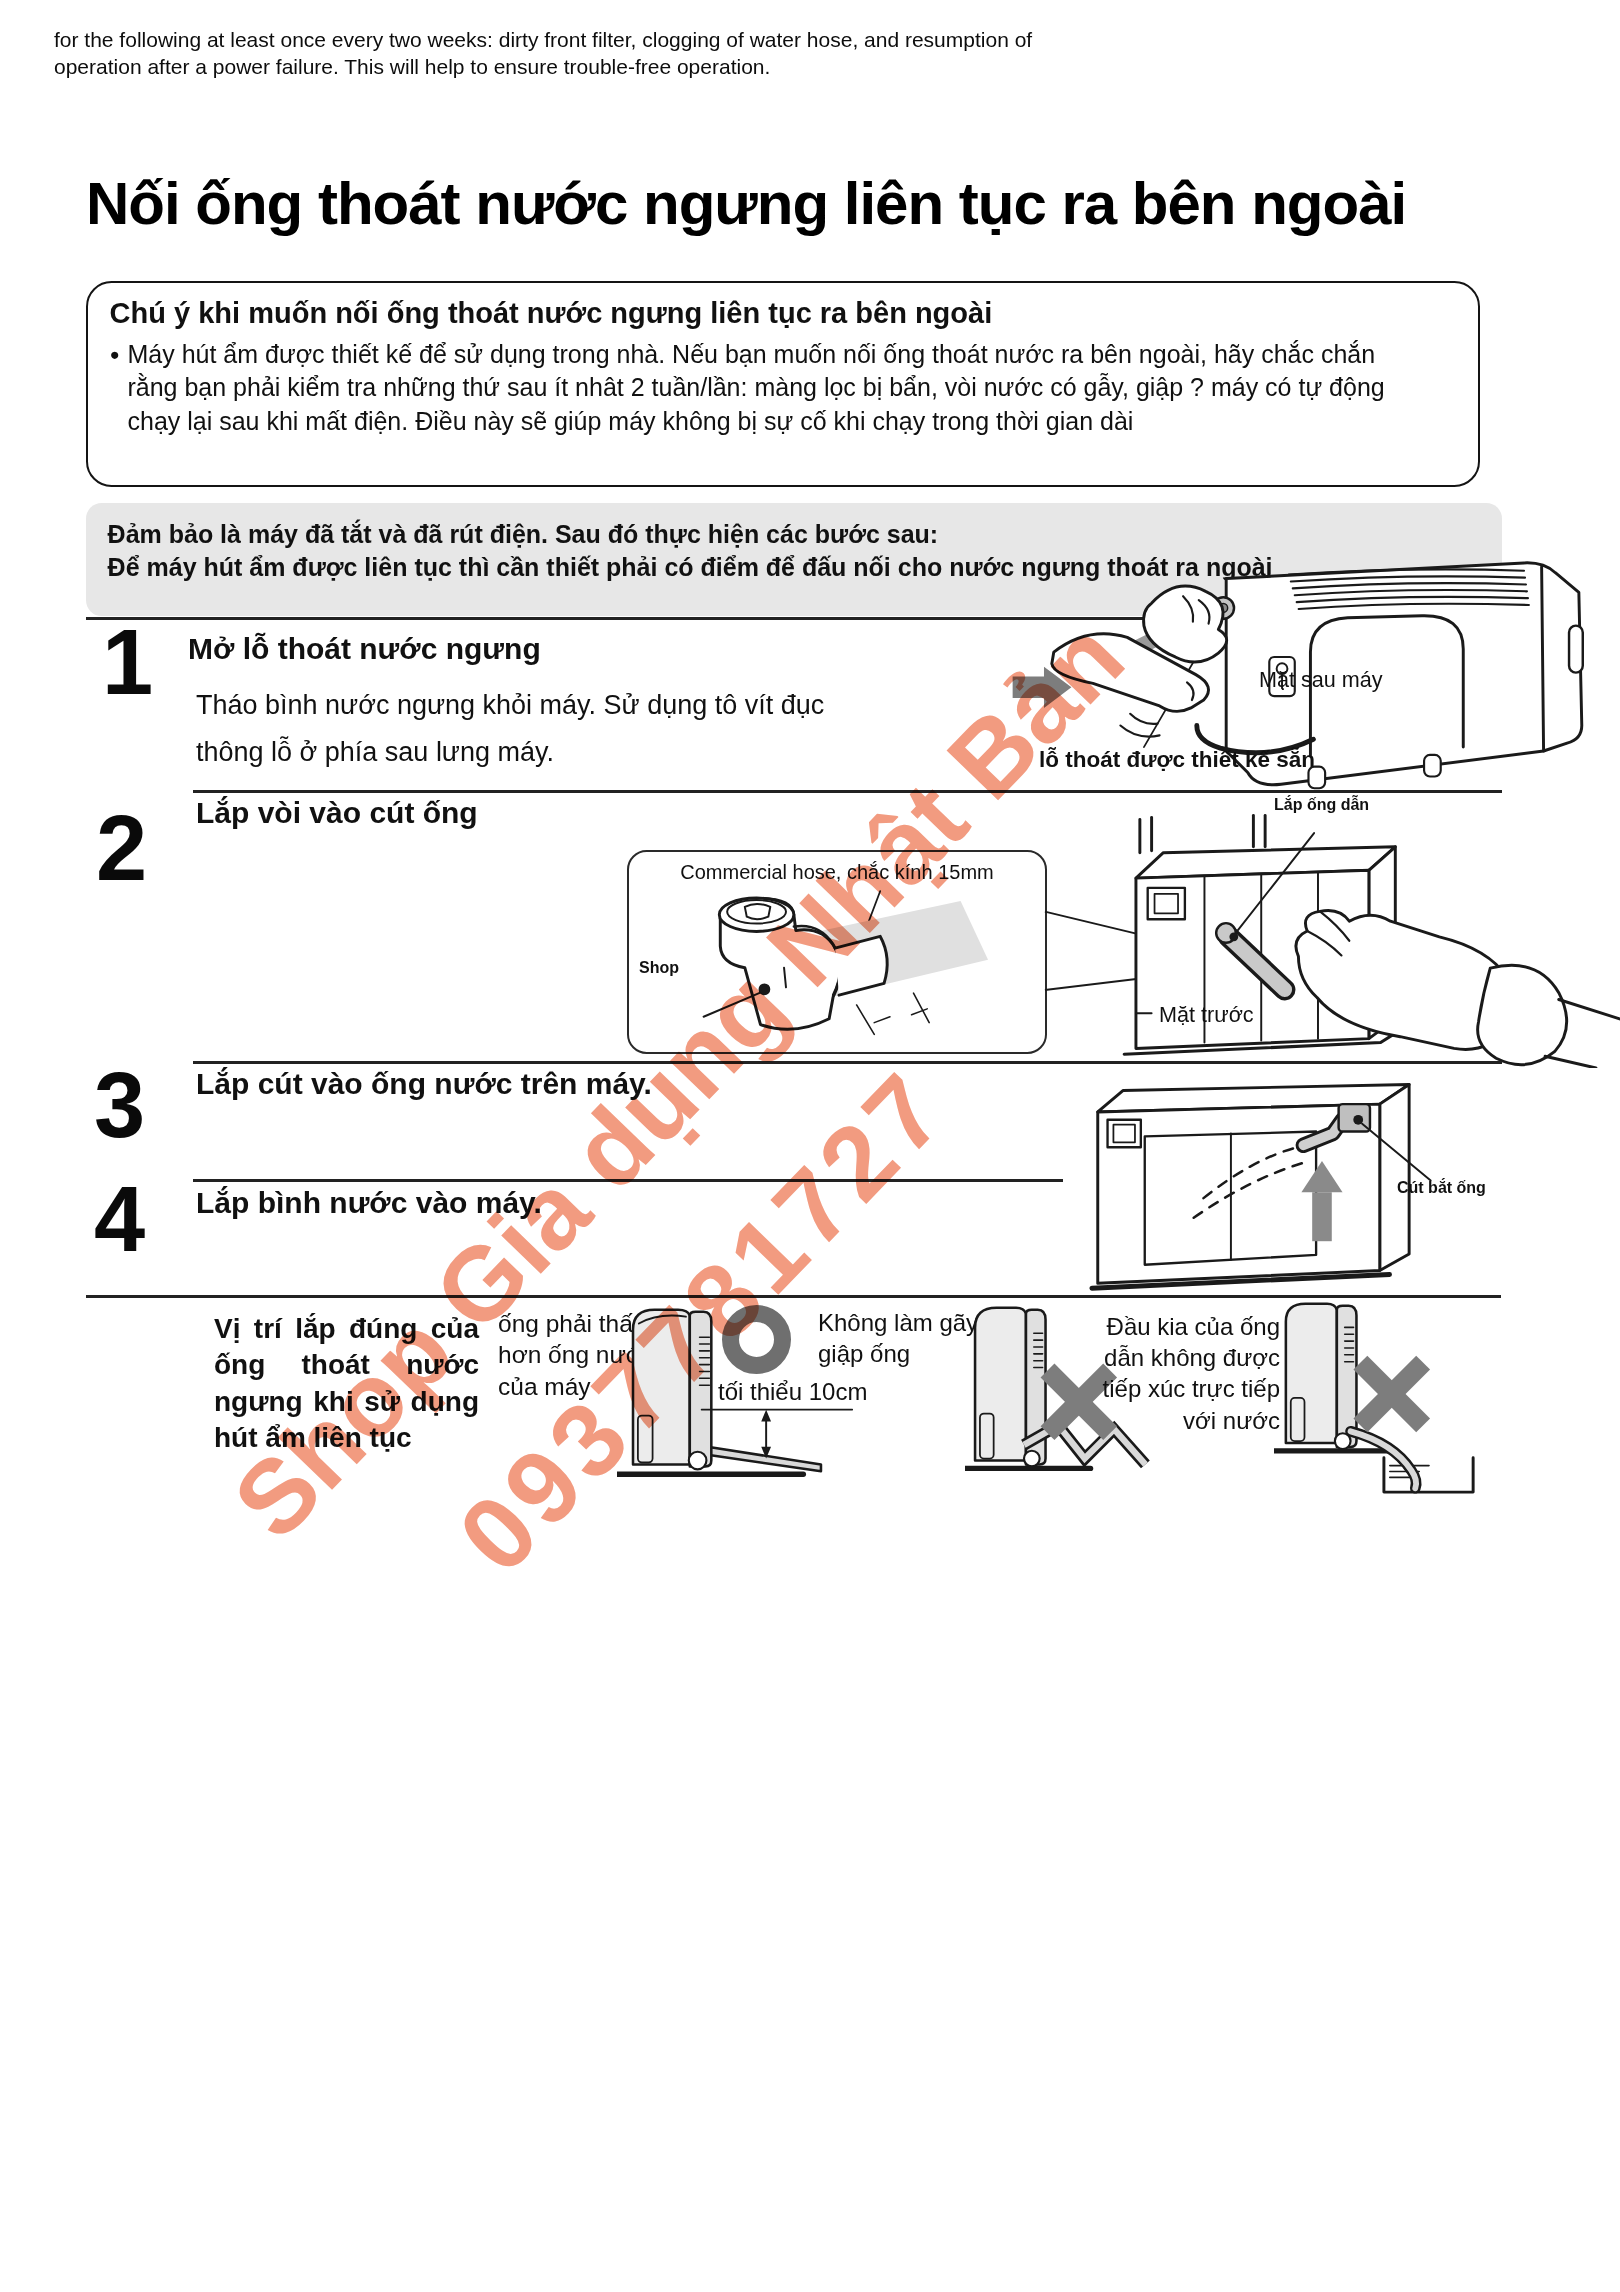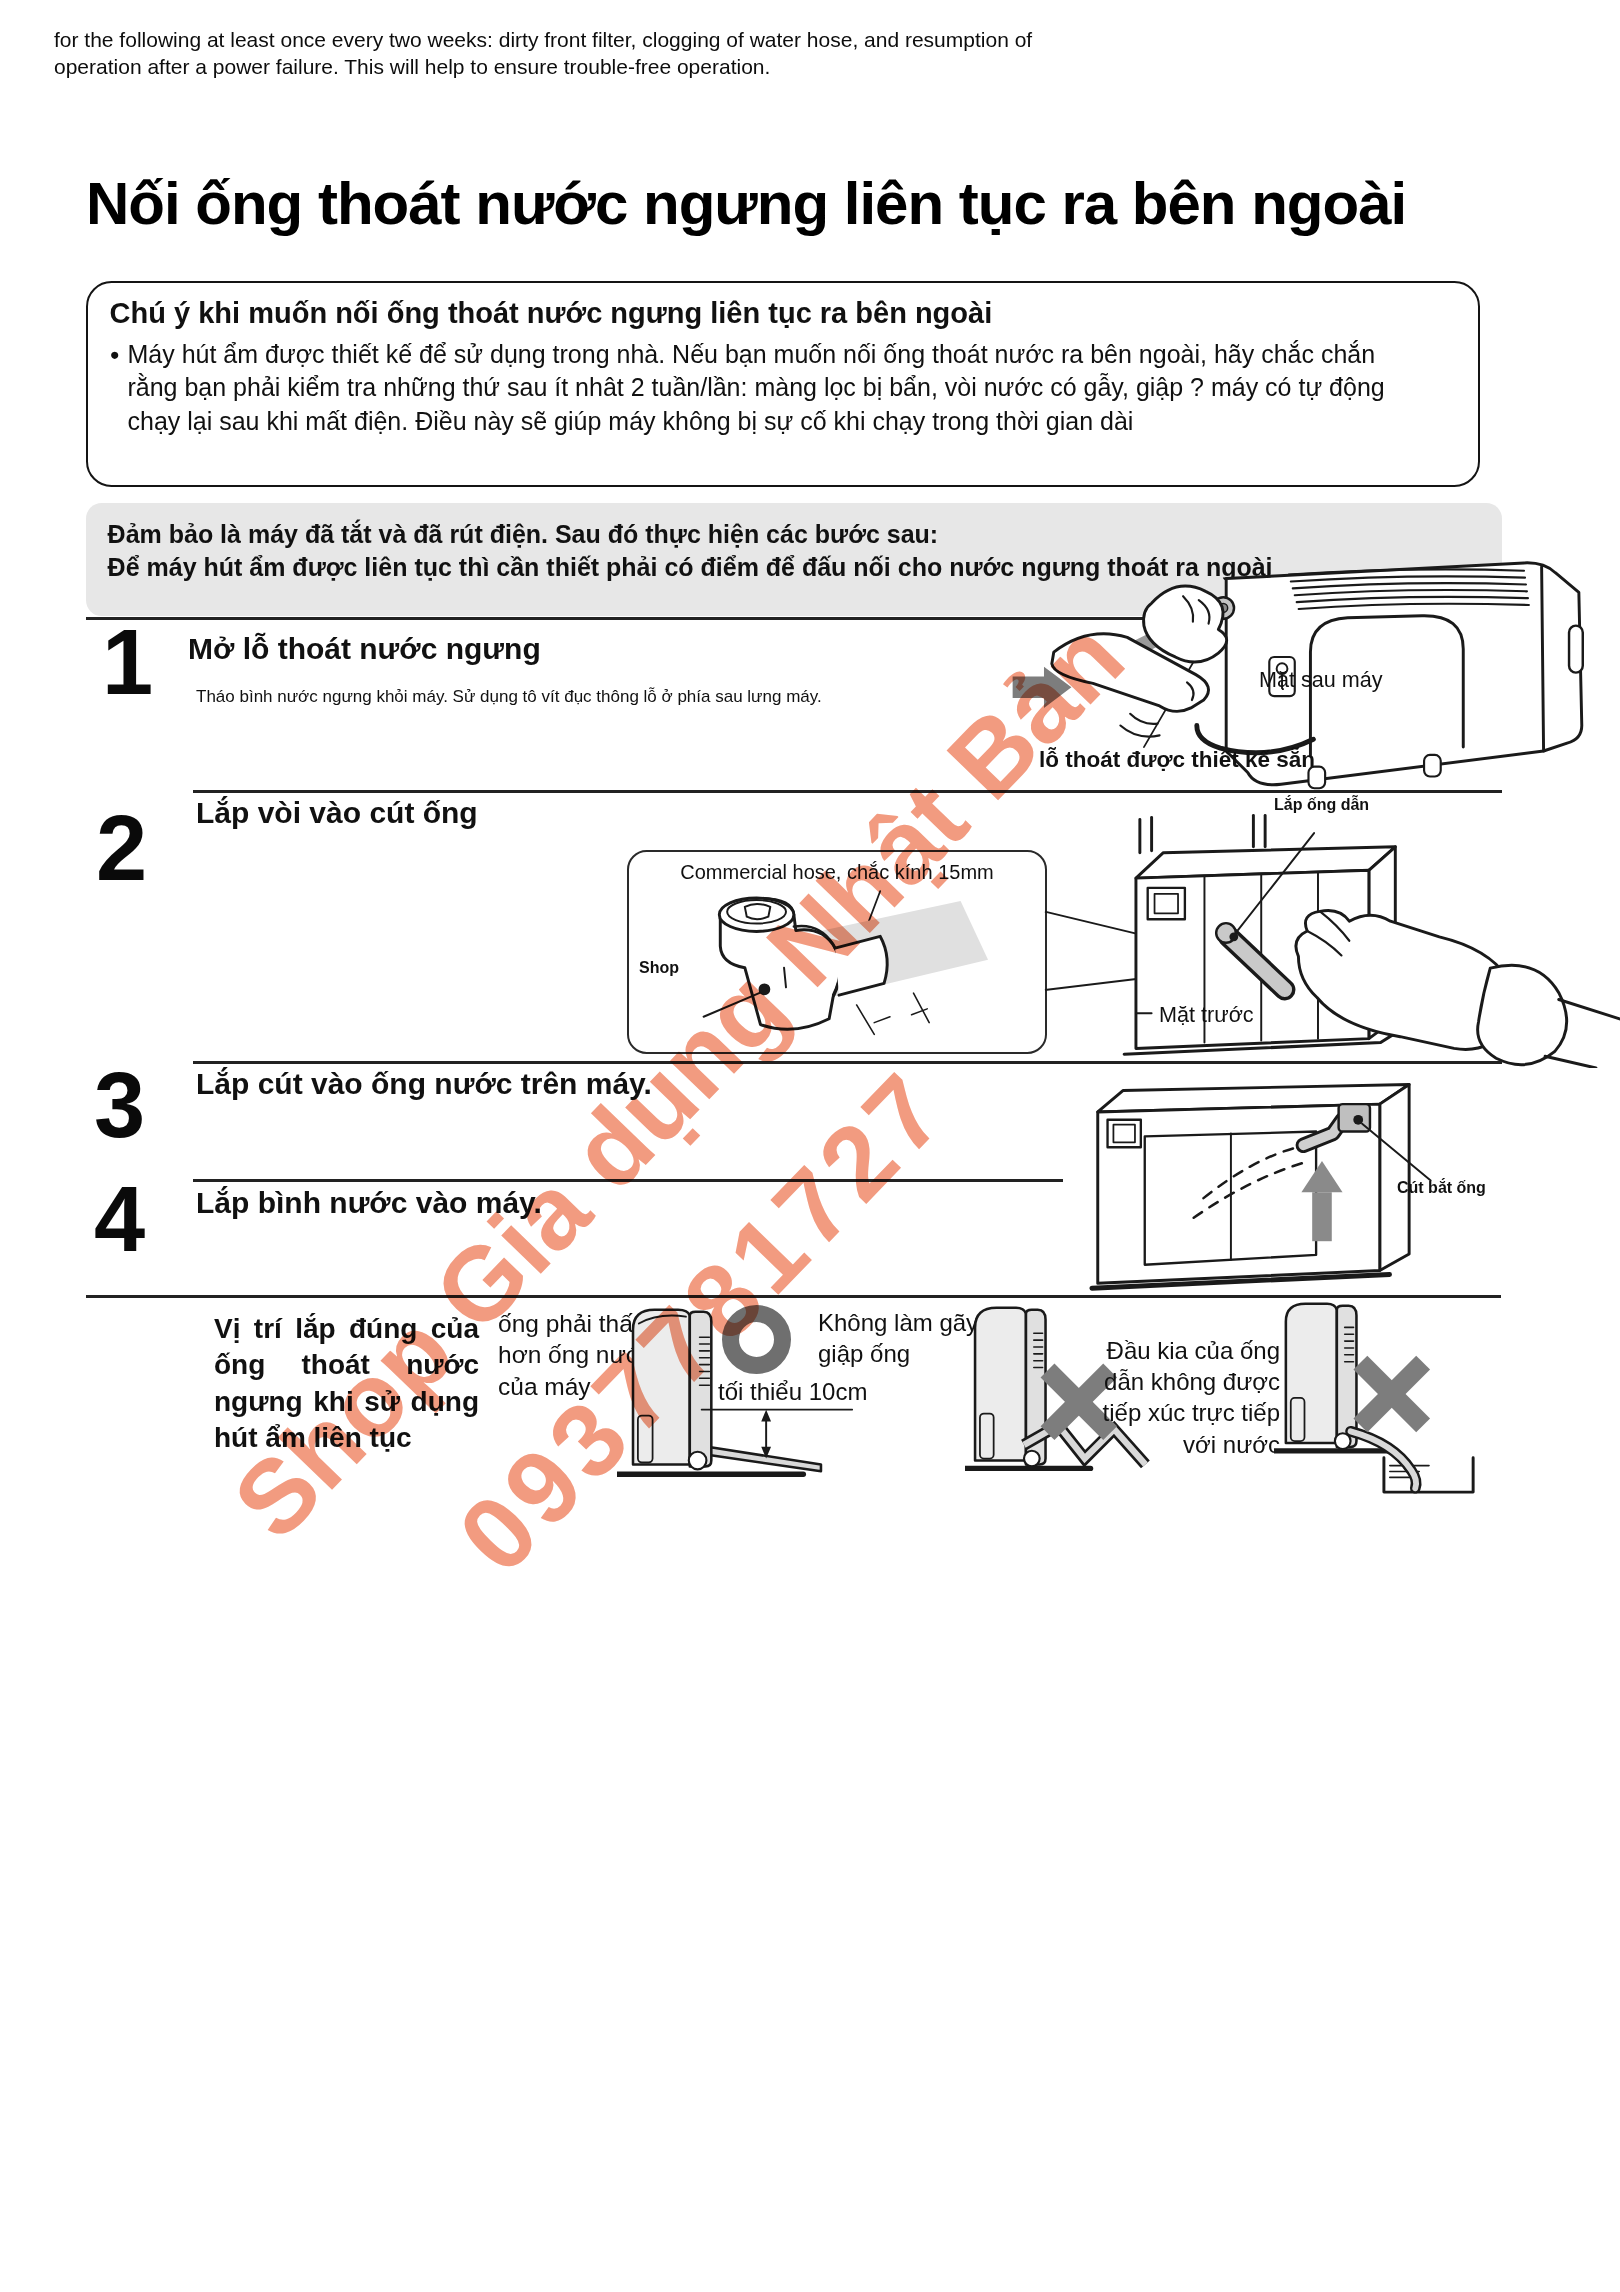--- a/index.html
+++ b/index.html
@@ -17,21 +17,21 @@
   .notebox{border:2.9px solid #141414;border-radius:25.5px;box-sizing:border-box;padding:11.8px 21.6px 9.8px 21.6px;background:#fff;}
   .notebox h2{margin:2px 0 7.8px 0;font-size:29px;font-weight:bold;}
   .notebullet{display:flex;}
   .notebullet .dot{font-size:16.7px;margin:7.8px 7.8px 0 0;}
   .notebullet .txt{font-size:25px;line-height:1.34;width:1304px;}
   .graybar{background:#e7e7e7;border-radius:15.7px;box-sizing:border-box;padding:14.7px 0 0 21.6px;}
   .graybar .l{font-size:25px;font-weight:bold;line-height:1.32;}
   .rule{background:#222;}
   .stepnum{font-size:92px;font-weight:bold;line-height:1;color:#0a0a0a;}
   .stephead{font-size:30px;font-weight:bold;white-space:nowrap;}
-  .stepbody{font-size:17px;line-height:1.75;}
+  .stepbody{font-size:27px;line-height:1.75;}
   .lbl{font-size:21.6px;white-space:nowrap;}
   .lblb{font-size:22.5px;font-weight:bold;white-space:nowrap;}
   .lblb2{font-size:16px;font-weight:bold;white-space:nowrap;}
   .hosebox{border:2.5px solid #2a2a2a;border-radius:19.6px;box-sizing:border-box;background:#fff;}
   .hosebox .cap{font-size:20px;text-align:center;padding-top:8.8px;}
   .poshead{font-size:28px;font-weight:bold;line-height:1.30;text-align:justify;}
   .posnote{font-size:24.5px;line-height:1.28;}
   .smalltxt{font-size:24px;line-height:1.3;}
   .oring{border:17.6px solid #6f6f6f;border-radius:50%;box-sizing:border-box;background:transparent;}
   .wm{
@@ -250,21 +250,21 @@
       <line x1="0" y1="172" x2="128" y2="172" stroke-width="5.5"></line>
       <polyline points="60,148 95,128 122,162 152,132 184,168" stroke="#1a1a1a" stroke-width="12" fill="none" stroke-linejoin="miter" stroke-linecap="butt"></polyline>
       <polyline points="60,148 95,128 122,162 152,132 184,168" stroke="#d9d9d9" stroke-width="6.5" fill="none" stroke-linejoin="miter" stroke-linecap="butt"></polyline>
     </g>
     <g stroke="#7d7d7d" stroke-width="20" stroke-linecap="butt">
       <line x1="84" y1="72" x2="148" y2="136"></line>
       <line x1="148" y1="72" x2="84" y2="136"></line>
     </g>
   </svg>
 
-  <div class="abs smalltxt" style="left:1096px;top:1311px;width:184px;text-align:right;margin-top:24px;">Đầu kia của ống dẫn không được tiếp xúc trực tiếp với nước</div>
+  <div class="abs smalltxt" style="left:1096px;top:1311px;width:184px;text-align:right;">Đầu kia của ống dẫn không được tiếp xúc trực tiếp với nước</div>
 
   <svg class="abs" style="left:1274px;top:1296px;" width="211" height="201" viewBox="0 0 215 205">
     <g fill="none" stroke="#1a1a1a" stroke-width="2.6" stroke-linecap="round" stroke-linejoin="round">
       <path d="M12,150 L12,26 Q12,8 32,8 L54,8 Q62,8 64,14 L64,150 Z" fill="#ececec"></path>
       <path d="M64,14 Q64,10 70,10 L76,10 Q84,10 84,20 L84,148 Q84,154 78,154 L64,154 Z" fill="#e0e0e0"></path>
       <line x1="72" y1="32" x2="81" y2="32" stroke-width="1.6"></line>
         <line x1="72" y1="39" x2="81" y2="39" stroke-width="1.6"></line>
       <line x1="72" y1="46" x2="81" y2="46" stroke-width="1.6"></line>
         <line x1="72" y1="53" x2="81" y2="53" stroke-width="1.6"></line>
       <line x1="72" y1="60" x2="81" y2="60" stroke-width="1.6"></line>

